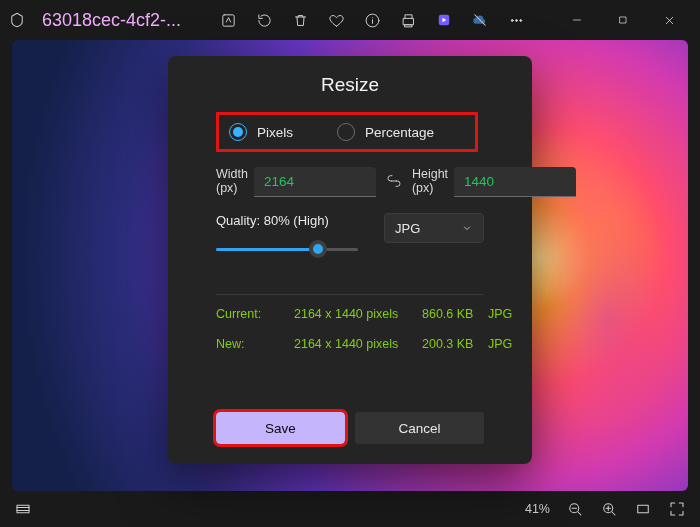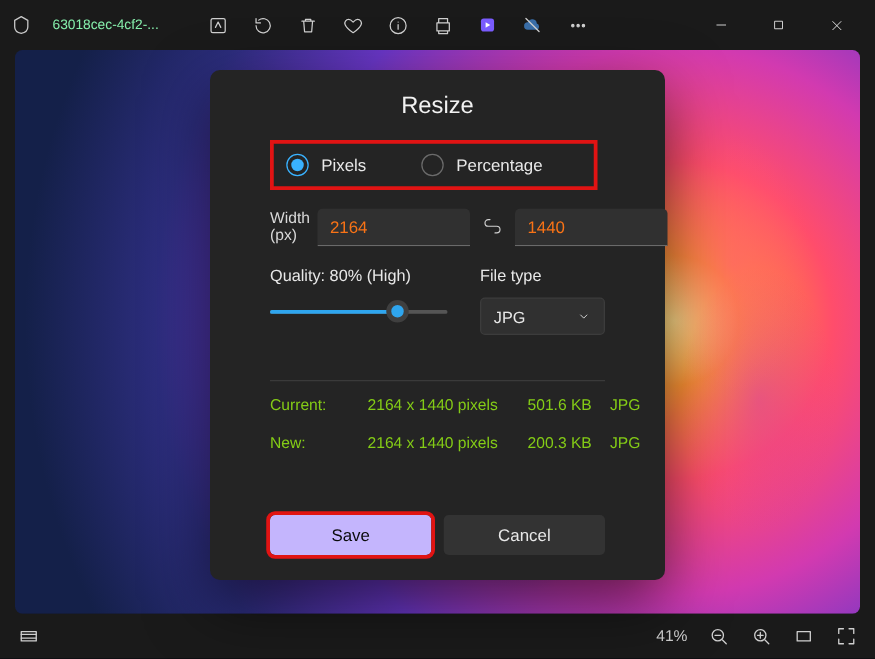--- a/index.html
+++ b/index.html
@@ -1,20 +1,20 @@
 <!DOCTYPE html>
 <html><head>
 <meta charset="utf-8">
 <style>
   *{box-sizing:border-box;margin:0;padding:0;font-family:"Segoe UI",Arial,sans-serif;-webkit-font-smoothing:antialiased}
   body{width:700px;height:527px;background:#000;overflow:hidden;position:relative;color:#e8e8e8;font-size:13px}
   .app{position:absolute;inset:0;background:#1a1a1a;display:flex;flex-direction:column}
   .titlebar{height:40px;display:flex;align-items:center;padding:0 8px;background:#1a1a1a}
   .titlebar .app-ico{width:18px;height:18px;margin-right:16px;color:#c8c8c8;display:flex;align-items:center;justify-content:center}
-  .titlebar .filename{font-size:11px;color:#86efac;margin-right:30px;white-space:nowrap}
+  .titlebar .filename{font-size:18px;color:#f0abfc;margin-right:30px;white-space:nowrap}
   .tb-icons{display:flex;align-items:center;gap:2px}
   .tb-btn{width:34px;height:32px;display:flex;align-items:center;justify-content:center;color:#cfcfcf}
   .tb-btn svg{width:17px;height:17px}
   .tb-btn.color svg{width:18px;height:18px}
   .spacer{flex:1}
   .win-controls{display:flex;align-items:center}
   .win-btn{width:46px;height:32px;display:flex;align-items:center;justify-content:center;color:#e8e8e8}
   .work{flex:1;position:relative;margin:0 12px;border-radius:6px;overflow:hidden;background:
     radial-gradient(circle at 78% 48%, #ffe28a 0%, #ff9333 9%, #ff4d6b 22%, #d23ab0 38%, #6a37c8 55%, #2c2d7d 72%, #142049 90%),
     #0e1330}
@@ -27,21 +27,21 @@
   .dialog{position:absolute;left:168px;top:56px;width:364px;height:408px;background:#242424;border-radius:8px;box-shadow:0 18px 50px rgba(0,0,0,0.6);padding:18px 48px 20px;display:flex;flex-direction:column}
   .dlg-title{text-align:center;font-size:19px;font-weight:400;color:#f2f2f2;margin-bottom:16px}
   .radio-row{display:flex;gap:44px;padding:8px 10px;border:3px solid #e11313;margin-bottom:14px;align-items:center;width:262px}
   .radio{display:flex;align-items:center;gap:10px;color:#e8e8e8;font-size:13.5px}
   .radio .circ{width:18px;height:18px;border:1.5px solid #6b6b6b;border-radius:50%;display:flex;align-items:center;justify-content:center}
   .radio.sel .circ{border-color:#39b2ff}
   .radio.sel .dot{width:10px;height:10px;background:#39b2ff;border-radius:50%}
   .size-row{display:flex;align-items:flex-end;gap:10px;margin-bottom:16px}
   .field{display:flex;flex-direction:row;gap:6px}
   .field-label{font-size:12.5px;color:#d9d9d9}
-  .input{width:122px;height:30px;background:#303030;border:none;border-bottom:1.5px solid #6a6a6a;color:#f97316;padding:0 10px;font-size:13.5px;border-radius:4px 4px 0 0}
+  .input{width:122px;height:30px;background:#303030;border:none;border-bottom:1.5px solid #6a6a6a;color:#22c55e;padding:0 10px;font-size:13.5px;border-radius:4px 4px 0 0}
   .link-ico{width:30px;height:30px;display:flex;align-items:center;justify-content:center;color:#cfcfcf;margin-bottom:1px}
   .quality-row{display:flex;gap:26px;margin-bottom:20px}
   .quality{flex:1;display:flex;flex-direction:column;gap:12px}
   .quality-label{font-size:13px;color:#e8e8e8}
   .slider{position:relative;height:18px;display:flex;align-items:center}
   .track{position:absolute;left:0;right:0;height:3px;background:#555;border-radius:2px}
   .track-fill{position:absolute;left:0;width:72%;height:3px;background:#2fa6ef;border-radius:2px}
   .thumb{position:absolute;left:72%;transform:translateX(-50%);width:18px;height:18px;border-radius:50%;background:#2fa6ef;border:4px solid #3f3f3f}
   .filetype{width:100px;display:flex;flex-direction:column;gap:10px}
   .select{height:30px;background:#303030;border:1px solid #3c3c3c;border-radius:4px;display:flex;align-items:center;justify-content:space-between;padding:0 10px;font-size:13px;color:#e8e8e8}
@@ -199,50 +199,50 @@
       <div class="field">
         <span class="field-label">Width  (px)</span>
         <input class="input" value="2164" style="">
       </div>
       <span class="link-ico">
           <svg viewBox="0 0 24 24" width="16" height="16">
             <path d="M9 12H7a4 4 0 010-8h2M15 12h2a4 4 0 010 8h-2M8 12h8"></path>
           </svg>
         </span>
       <div class="field">
+        <span class="field-label">Height  (px)</span>
         <input class="input" value="1440" style="">
       </div>
     </div>
 
     <div class="quality-row">
       <div class="quality">
         <span class="quality-label">Quality: 80% (High)</span>
         <div class="slider">
           <div class="track"></div>
           <div class="track-fill"></div>
           <div class="thumb"></div>
         </div>
       </div>
       <div class="filetype">
-        <span class="quality-label">File type</span>
         <div class="select">
           <span>JPG</span>
           <svg viewBox="0 0 24 24" width="12" height="12">
               <path d="M7 10l5 5 5-5"></path>
             </svg>
         </div>
       </div>
     </div>
 
     <div class="hr"></div>
 
     <div class="info">
       <span>Current:</span>
       <span>2164 x 1440 pixels</span>
-      <span>501.6 KB</span>
+      <span>860.6 KB</span>
       <span>JPG</span>
       <span>New:</span>
       <span>2164 x 1440 pixels</span>
       <span>200.3 KB</span>
       <span>JPG</span>
     </div>
 
     <div class="btn-row">
       <button class="btn save">Save</button>
       <button class="btn cancel">Cancel</button>

